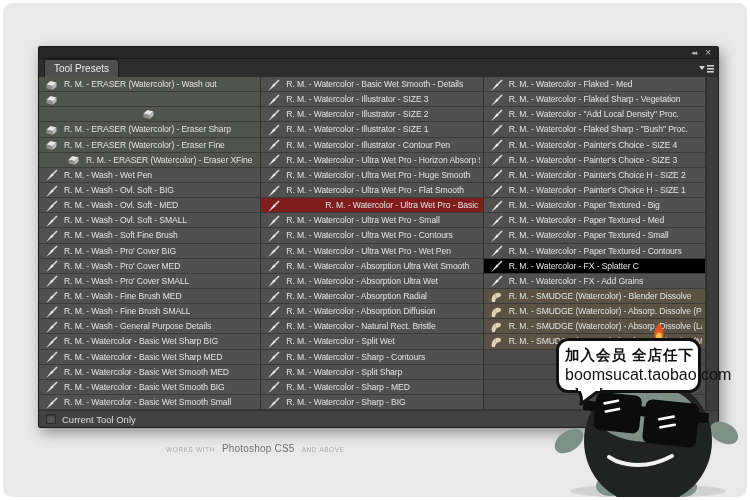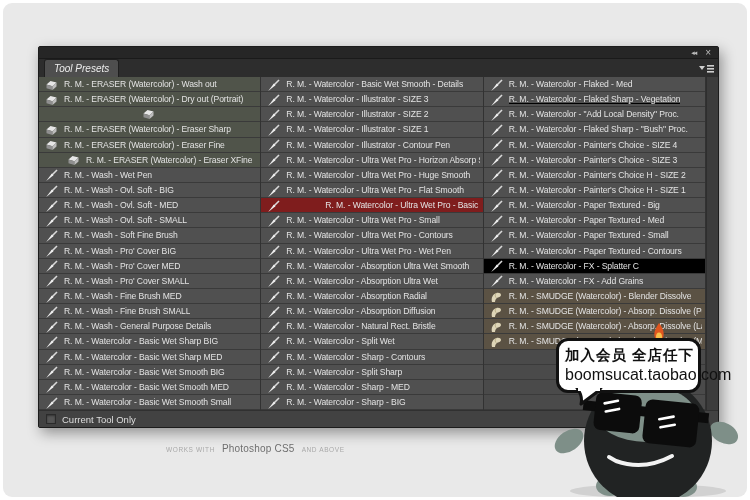--- a/index.html
+++ b/index.html
@@ -8,21 +8,21 @@
 
   
   .panel { position: absolute; left: 35px; top: 43px; width: 681px; height: 382px;
            background: #3e3e3e; border: 1px solid #1c1c1c; border-radius: 2px;
            box-shadow: 3px 5px 14px rgba(0,0,0,.38); display: flex; flex-direction: column; z-index: 10; }
   .titlebar { height: 12px; flex: none; background: #262626; border-bottom: 1px solid #1a1a1a;
               display: flex; justify-content: flex-end; align-items: center; gap: 9px; padding-right: 7px; }
   .tb-btn { color: #bdbdbd; line-height: 1; cursor: default; }
   .tb-collapse { font-size: 7px; letter-spacing: -1px; }
   .tb-close { font-size: 10px; }
-  .tabbar { height: 18px; flex: none; background: #2d2d2d; display: flex; align-items: center; font-style: italic; }
+  .tabbar { height: 18px; flex: none; background: #2d2d2d; display: flex; align-items: center; }
   .tab { margin-left: 5px; background: #4e4e4e; color: #ececec; font-size: 10px;
          padding: 3px 9px 3px; border-radius: 3px 3px 0 0; border: 1px solid #1f1f1f; border-bottom: none; }
   .menu-icon { margin-left: auto; margin-right: 3px; align-self: center; display: flex; align-items: center; }
 
   .content { flex: 1; display: flex; min-height: 0; background: #454545; }
   .col { flex: 1 1 0; display: flex; flex-direction: column; border-right: 1px solid #323232; min-width: 0; }
   .scrollstrip { flex: none; width: 12px; background: #3c3c3c; border-left: 1px solid #2e2e2e; }
   .row { flex: 1 1 0; display: flex; align-items: center; border-bottom: 1px solid #3a3a3a;
          padding: 0 3px 0 6px; min-height: 0; overflow: hidden; }
   .row .icon { width: 13px; height: 13px; margin-right: 6px; flex: none; }
@@ -81,21 +81,20 @@
                 <polygon points="7.5,7.2 11.5,3.6 11.5,7.4 7.5,11" fill="#bdbdbd"></polygon>
               </svg></span>
             <span class="lbl">R. M. - ERASER (Watercolor) - Wash out</span>
           </div>
           <div class="row" style="background: rgb(80, 84, 74);">
             <span class="icon"><svg viewBox="0 0 13 13" width="13" height="13">
                 <polygon points="1.5,5.5 5.5,2 11.5,3.6 7.5,7.2" fill="#e6e6e6"></polygon>
                 <polygon points="1.5,5.5 7.5,7.2 7.5,11 1.5,9.2" fill="#8f8f8f"></polygon>
                 <polygon points="7.5,7.2 11.5,3.6 11.5,7.4 7.5,11" fill="#bdbdbd"></polygon>
               </svg></span>
-            <span class="lbl">R. M. - ERASER (Watercolor) - Dry out (Portrait)</span>
           </div>
           <div class="row" style="background: rgb(80, 84, 74); flex-direction: column;">
             <span class="icon"><svg viewBox="0 0 13 13" width="13" height="13">
                 <polygon points="1.5,5.5 5.5,2 11.5,3.6 7.5,7.2" fill="#e6e6e6"></polygon>
                 <polygon points="1.5,5.5 7.5,7.2 7.5,11 1.5,9.2" fill="#8f8f8f"></polygon>
                 <polygon points="7.5,7.2 11.5,3.6 11.5,7.4 7.5,11" fill="#bdbdbd"></polygon>
               </svg></span>
             <span class="lbl">R. M. - ERASER (Watercolor) - Eraser Big</span>
           </div>
           <div class="row" style="background: rgb(80, 84, 74);">
@@ -211,28 +210,28 @@
                 <line x1="12" y1="1" x2="6.5" y2="6.5" stroke="#d9d9d9" stroke-width="1.6"></line>
                 <path d="M6.9 4.4 L8.5 6.2 L1.2 12 Z" fill="#efefef"></path>
               </svg></span>
             <span class="lbl">R. M. - Watercolor - Basic Wet Sharp MED</span>
           </div>
           <div class="row" style="background: rgb(80, 80, 80);">
             <span class="icon"><svg viewBox="0 0 13 13" width="13" height="13">
                 <line x1="12" y1="1" x2="6.5" y2="6.5" stroke="#d9d9d9" stroke-width="1.6"></line>
                 <path d="M6.9 4.4 L8.5 6.2 L1.2 12 Z" fill="#efefef"></path>
               </svg></span>
+            <span class="lbl">R. M. - Watercolor - Basic Wet Smooth MED</span>
+          </div>
+          <div class="row" style="background: rgb(80, 80, 80);">
+            <span class="icon"><svg viewBox="0 0 13 13" width="13" height="13">
+                <line x1="12" y1="1" x2="6.5" y2="6.5" stroke="#d9d9d9" stroke-width="1.6"></line>
+                <path d="M6.9 4.4 L8.5 6.2 L1.2 12 Z" fill="#efefef"></path>
+              </svg></span>
             <span class="lbl">R. M. - Watercolor - Basic Wet Smooth BIG</span>
-          </div>
-          <div class="row" style="background: rgb(80, 80, 80);">
-            <span class="icon"><svg viewBox="0 0 13 13" width="13" height="13">
-                <line x1="12" y1="1" x2="6.5" y2="6.5" stroke="#d9d9d9" stroke-width="1.6"></line>
-                <path d="M6.9 4.4 L8.5 6.2 L1.2 12 Z" fill="#efefef"></path>
-              </svg></span>
-            <span class="lbl">R. M. - Watercolor - Basic Wet Smooth MED</span>
           </div>
           <div class="row" style="background: rgb(80, 80, 80);">
             <span class="icon"><svg viewBox="0 0 13 13" width="13" height="13">
                 <line x1="12" y1="1" x2="6.5" y2="6.5" stroke="#d9d9d9" stroke-width="1.6"></line>
                 <path d="M6.9 4.4 L8.5 6.2 L1.2 12 Z" fill="#efefef"></path>
               </svg></span>
             <span class="lbl">R. M. - Watercolor - Basic Wet Smooth Small</span>
           </div>
         </div>
       <div class="col">
@@ -392,21 +391,21 @@
           </div>
         </div>
       <div class="col">
           <div class="row" style="background: rgb(80, 80, 80);">
             <span class="icon"><svg viewBox="0 0 13 13" width="13" height="13">
                 <line x1="12" y1="1" x2="6.5" y2="6.5" stroke="#d9d9d9" stroke-width="1.6"></line>
                 <path d="M6.9 4.4 L8.5 6.2 L1.2 12 Z" fill="#efefef"></path>
               </svg></span>
             <span class="lbl">R. M. - Watercolor - Flaked - Med</span>
           </div>
-          <div class="row" style="background: rgb(80, 80, 80); text-decoration: underline;">
+          <div class="row" style="background: rgb(80, 80, 80);">
             <span class="icon"><svg viewBox="0 0 13 13" width="13" height="13">
                 <line x1="12" y1="1" x2="6.5" y2="6.5" stroke="#d9d9d9" stroke-width="1.6"></line>
                 <path d="M6.9 4.4 L8.5 6.2 L1.2 12 Z" fill="#efefef"></path>
               </svg></span>
             <span class="lbl">R. M. - Watercolor - Flaked Sharp - Vegetation</span>
           </div>
           <div class="row" style="background: rgb(80, 80, 80);">
             <span class="icon"><svg viewBox="0 0 13 13" width="13" height="13">
                 <line x1="12" y1="1" x2="6.5" y2="6.5" stroke="#d9d9d9" stroke-width="1.6"></line>
                 <path d="M6.9 4.4 L8.5 6.2 L1.2 12 Z" fill="#efefef"></path>

